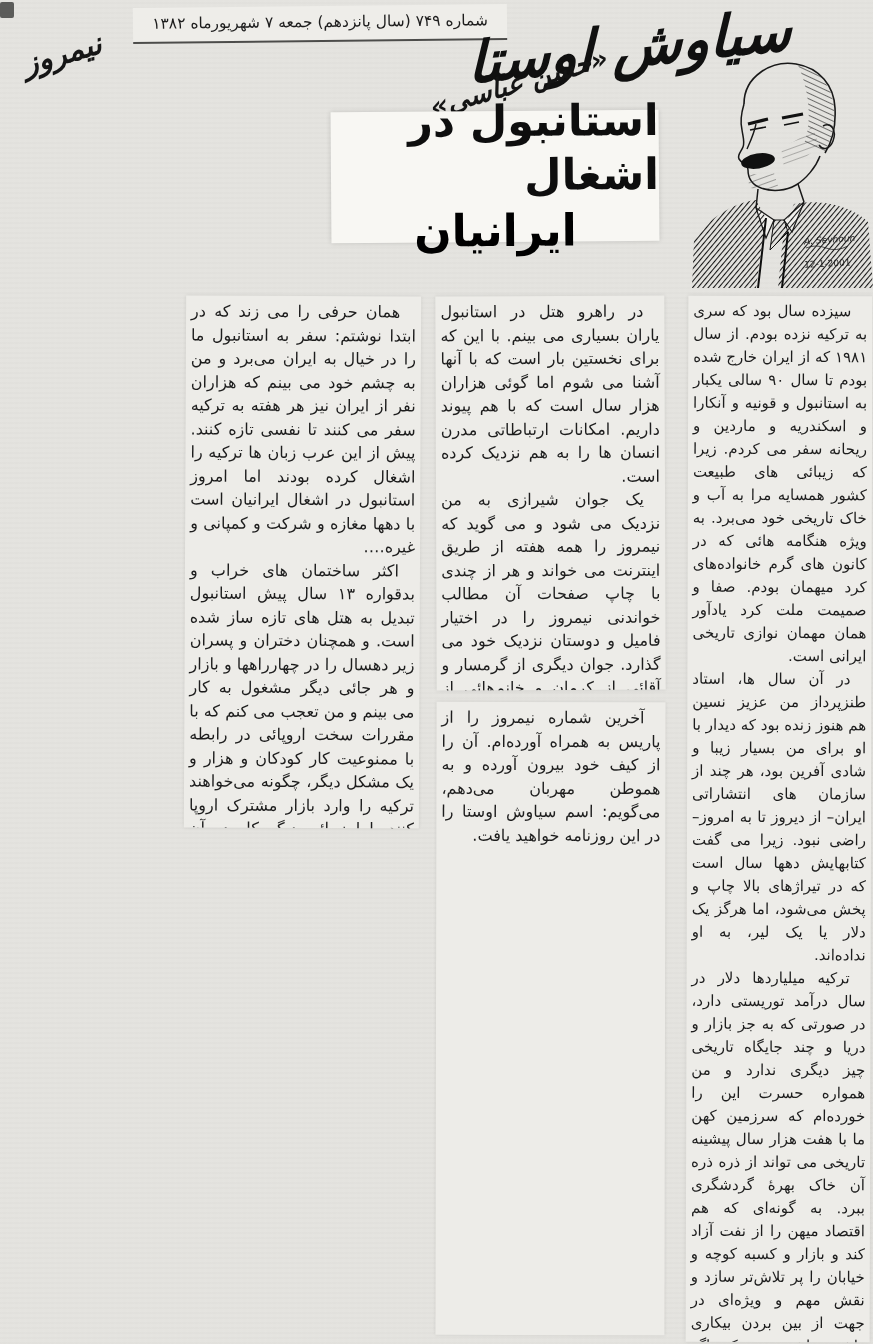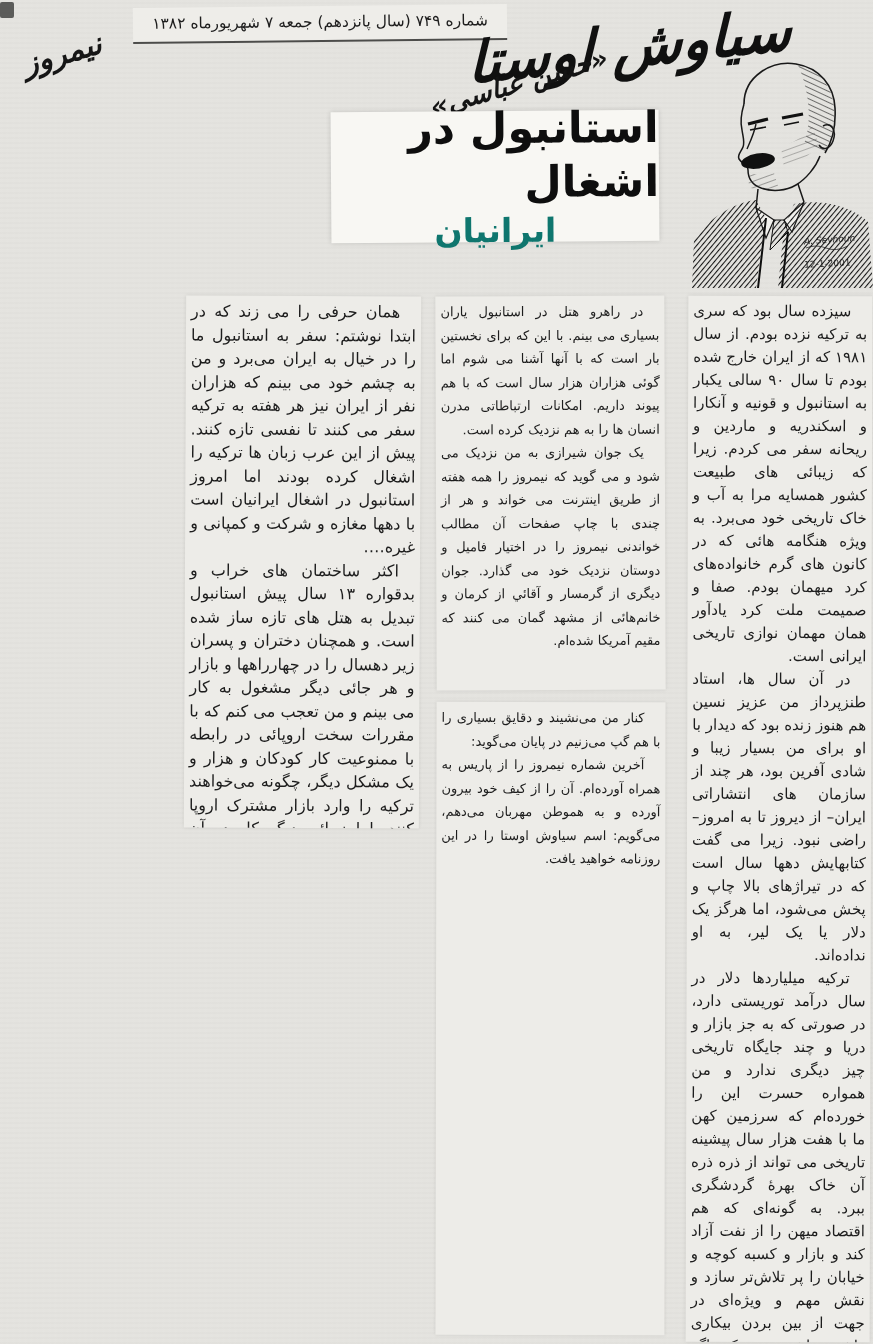--- a/index.html
+++ b/index.html
@@ -44,21 +44,21 @@
     color:#141414;text-align:center;white-space:nowrap;
   }
   .headline-box{
     position:absolute;left:331px;top:111px;width:328px;height:131px;
     background:#f8f7f3;
     box-shadow:0 0 5px rgba(0,0,0,0.15);
     display:flex;flex-direction:column;justify-content:center;align-items:center;
     transform:rotate(-0.4deg);
   }
   .headline-box .h1{font-size:43px;font-weight:800;line-height:1.25;color:#0e0e0e;}
-  .headline-box .h2{font-size:33px;font-weight:800;line-height:1.25;color:#0f766e;}
+  .headline-box .h2{font-size:44px;font-weight:800;line-height:1.25;color:#000000;}
 
   
   .portrait{position:absolute;left:686px;top:52px;width:187px;height:236px;}
   .portrait svg{display:block;width:100%;height:100%;}
   .sig{
     position:absolute;left:118px;top:182px;width:70px;
     font-size:9px;font-style:italic;color:#222;direction:ltr;text-align:left;
     transform:rotate(-4deg);line-height:1.2;
   }
   .sig-date{
@@ -77,21 +77,21 @@
   }
   .strip p{
     margin:0;
     text-align:justify;
     text-indent:16px;
   }
   .col-right{left:687px;top:296px;width:184px;height:1046px;transform:rotate(0.15deg);}
   .col-right p{font-size:15px;line-height:23px;}
   .col-mid-1{left:436px;top:296px;width:229px;height:394px;transform:rotate(-0.2deg);}
   .col-mid-2{left:436px;top:702px;width:229px;height:633px;transform:rotate(0.1deg);}
-  .col-mid-1 p,.col-mid-2 p{font-size:13px;line-height:23.5px;}
+  .col-mid-1 p,.col-mid-2 p{font-size:16px;line-height:23.5px;}
   .col-left{left:185px;top:296px;width:235px;height:532px;transform:rotate(0.25deg);}
   .col-left p{font-size:16px;line-height:23.5px;}
 </style>
 </head>
 <body>
 
 <div class="page">
 
   <div class="corner-mark"></div>
 
@@ -167,21 +167,20 @@
 
   </div>
 
   <div class="strip col-mid-1">
     <p>در راهرو هتل در استانبول یاران بسیاری می بینم. با این که برای نخستین بار است که با آنها آشنا می شوم اما گوئی هزاران هزار سال است که با هم پیوند داریم. امکانات ارتباطاتی مدرن انسان ها را به هم نزدیک کرده است.</p>
     <p>یک جوان شیرازی به من نزدیک می شود و می گوید که نیمروز را همه هفته از طریق اینترنت می خواند و هر از چندی با چاپ صفحات آن مطالب خواندنی نیمروز را در اختیار فامیل و دوستان نزدیک خود می گذارد. جوان دیگری از گرمسار و آقائي از کرمان و خانم‌هائی از مشهد گمان می کنند که مقیم آمریکا شده‌ام.</p>
 
   </div>
 
   <div class="strip col-mid-2">
-    <p>کنار من می‌نشیند و دقایق بسیاری را با هم گپ می‌زنیم در پایان می‌گوید:</p>
     <p>آخرین شماره نیمروز را از پاریس به همراه آورده‌ام. آن را از کیف خود بیرون آورده و به هموطن مهربان می‌دهم، می‌گویم: اسم سیاوش اوستا را در این روزنامه خواهید یافت.</p>
 
   </div>
 
   <div class="strip col-left">
     <p>همان حرفی را می زند که در ابتدا نوشتم: سفر به استانبول ما را در خیال به ایران می‌برد و من به چشم خود می بینم که هزاران نفر از ایران نیز هر هفته به ترکیه سفر می کنند تا نفسی تازه کنند. پیش از این عرب زبان ها ترکیه را اشغال کرده بودند اما امروز استانبول در اشغال ایرانیان است با دهها مغازه و شرکت و کمپانی و غیره….</p>
     <p>اکثر ساختمان های خراب و بدقواره ۱۳ سال پیش استانبول تبدیل به هتل های تازه ساز شده است. و همچنان دختران و پسران زیر دهسال را در چهارراهها و بازار و هر جائی دیگر مشغول به کار می بینم و من تعجب می کنم که با مقررات سخت اروپائی در رابطه با ممنوعیت کار کودکان و هزار و یک مشکل دیگر، چگونه می‌خواهند ترکیه را وارد بازار مشترک اروپا کنند. اما زیبائی دیگر کار در آن است که زبان پارسی در این کشور توسعه یافته است و اکثر فروشندگان و هتلداران کلماتی را به پارسی فرا گرفته‌اند…</p>
   </div>
 
 </div>

